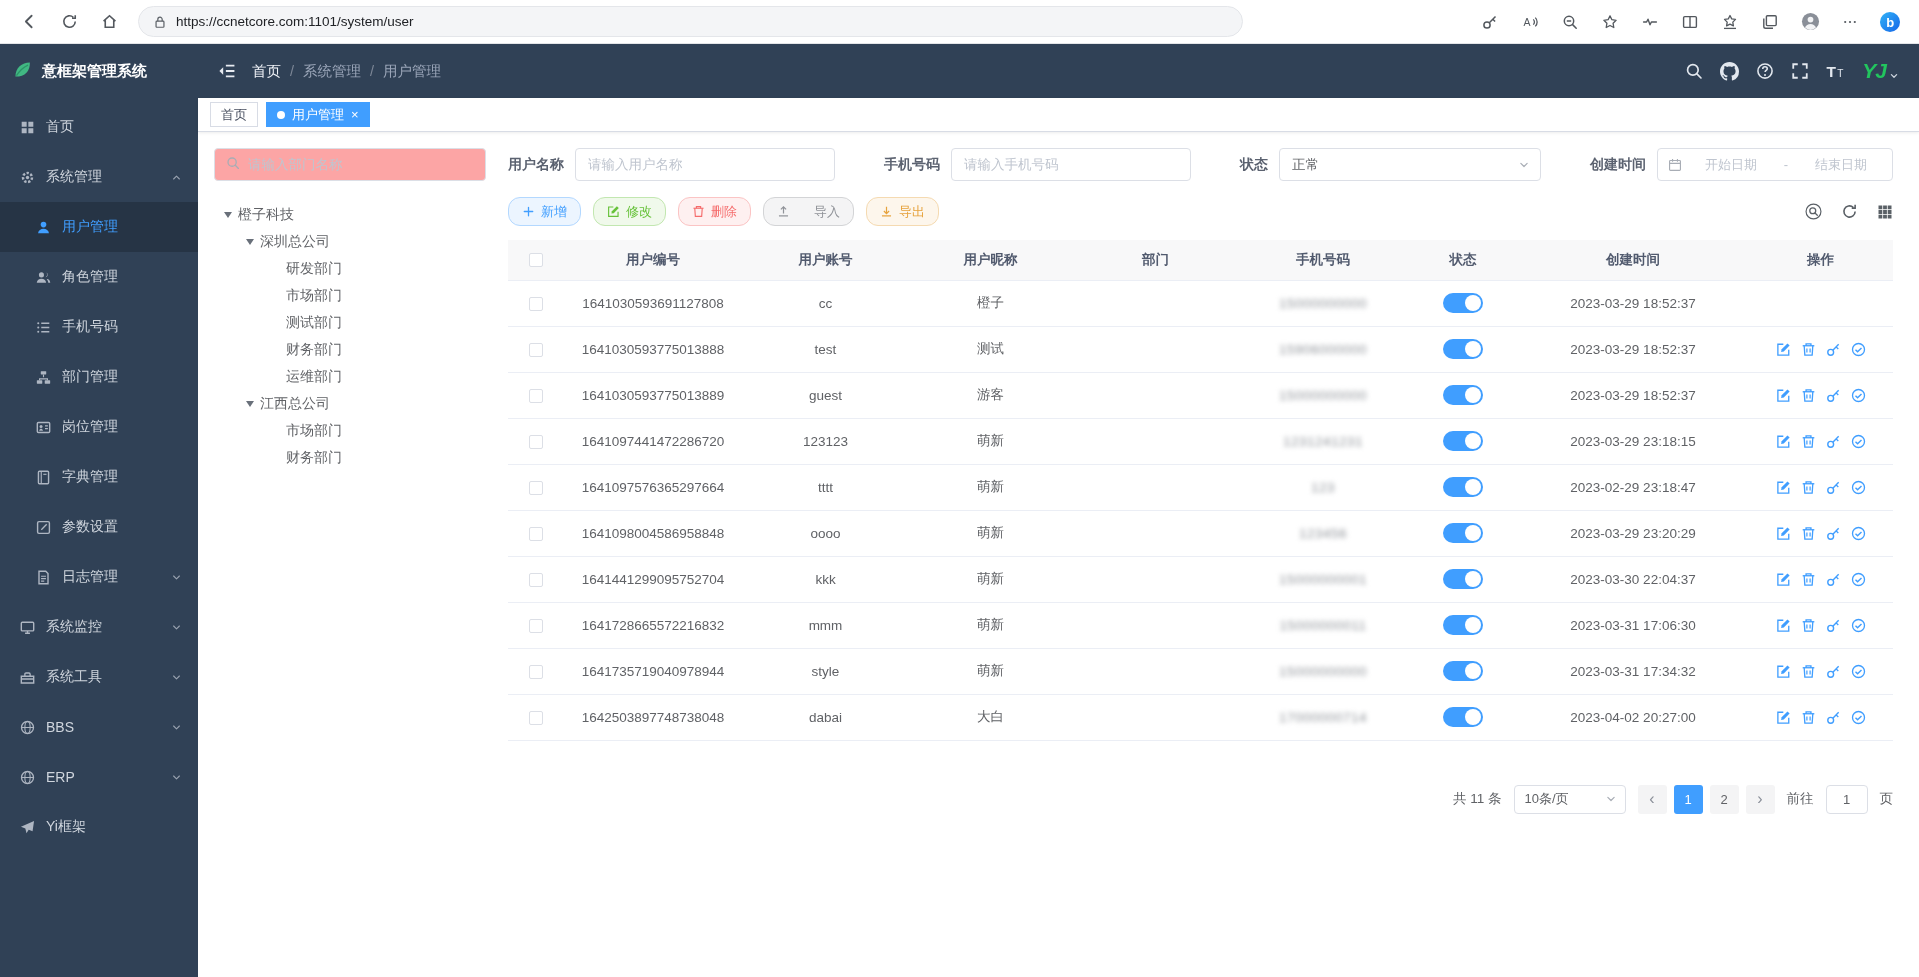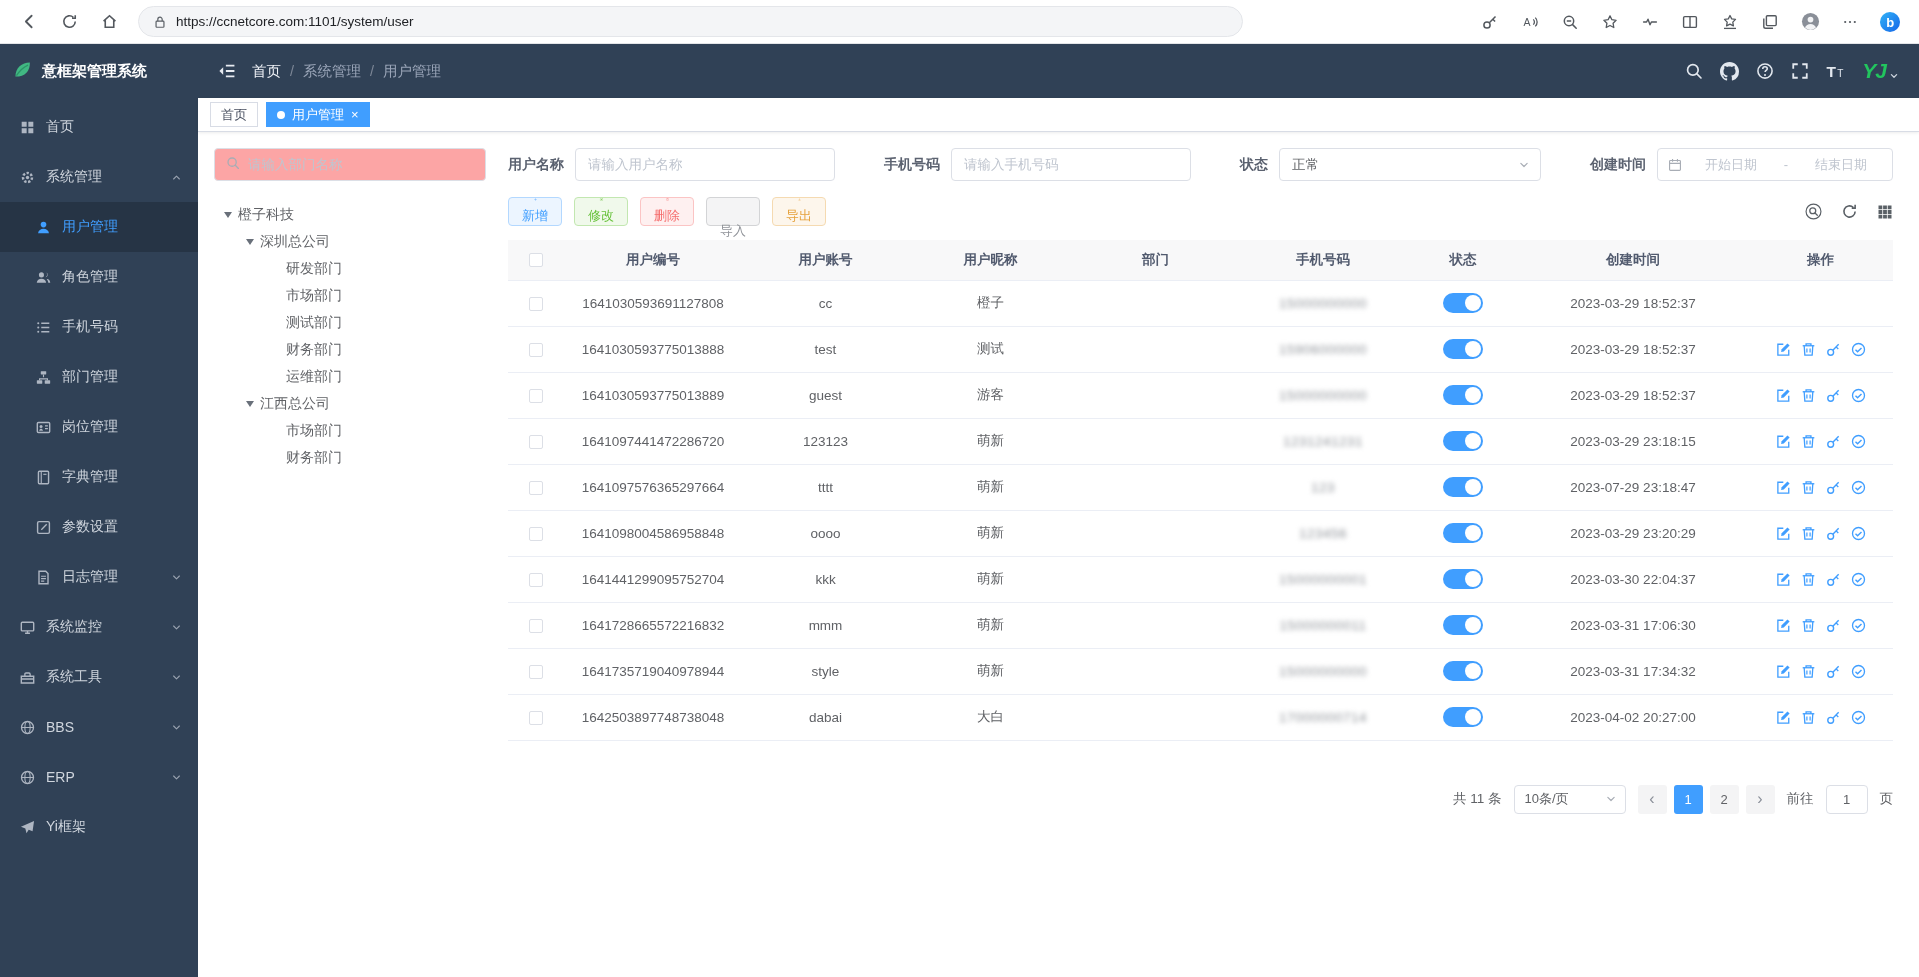--- a/index.html
+++ b/index.html
@@ -70,21 +70,21 @@
   .daterange .dsep { flex:0 0 auto; margin:0 4px; }
   .daterange .dph { flex:1; text-align:center; }
   .daterange .cal { color:#a8adb5; display:flex; }
 
   .btn-row { margin-top:32px; display:flex; gap:12px; }
   .btn { height:33px; padding:0 16px; border-radius:4px; font-size:13.5px; display:flex; align-items:center; gap:6px; cursor:pointer; border:1px solid transparent; font-family:inherit; }
   .btn-primary { background:var(--primary,#409eff); color:#fff; }
   .btn-default { background:#fff; border-color:#dcdfe6; color:#606266; }
 
   .toolbar-row { margin-top:16px; display:flex; gap:12px; align-items:center; }
-  .tbtn { height:29px; padding:0 13px; border-radius:4px; font-size:13px; display:flex; align-items:center; gap:6px; cursor:pointer; border:1px solid transparent; font-family:inherit;flex-direction:column; }
+  .tbtn { height:29px; padding:0 13px; border-radius:12px; font-size:13px; display:flex; align-items:center; gap:6px; cursor:pointer; border:1px solid transparent; font-family:inherit; }
   .tbtn-add { color:var(--primary,#409eff); background:#ecf5ff; border-color:#b3d8ff; }
   .tbtn-edit { color:var(--success,#67c23a); background:#f0f9eb; border-color:#c2e7b0; }
   .tbtn-del { color:var(--danger,#f56c6c); background:#fef0f0; border-color:#fbc4c4; }
   .tbtn-import { color:var(--info,#909399); background:#f4f4f5; border-color:#d3d4d6;gap:24px; }
   .tbtn-export { color:var(--warning,#e6a23c); background:#fdf6ec; border-color:#f5dab1; }
   .tool-icons { margin-left:auto; display:flex; align-items:center; gap:19px; color:#5a6066; }
   .tool-icons span { display:flex; cursor:pointer; }
 
   
   table.user-table { margin-top:14px; width:100%; border-collapse:collapse; table-layout:fixed; font-size:13.5px; color:#606266; }
@@ -748,21 +748,21 @@
                     </span></td>
                 </tr>
                 <tr>
                   <td><span class="checkbox"></span></td>
                   <td>1641097576365297664</td>
                   <td>tttt</td>
                   <td>萌新</td>
                   <td></td>
                   <td><span class="masked">123</span></td>
                   <td><span class="switch on"><span class="knob"></span></span></td>
-                  <td>2023-07-29 23:18:47</td>
+                  <td>2023-02-29 23:18:47</td>
                   <td class="ops"><span class="act">
                       <svg width="15" height="15" viewBox="0 0 16 16">
                         <path d="M13.6 8.2V14H2V2.4h5.8" fill="none" stroke="currentColor" stroke-width="1.4"></path>
                         <path fill="currentColor" d="M12.2 1.5l2.3 2.3-6.2 6.2-2.9.6.6-2.9z"></path>
                       </svg>
                     </span><span class="act">
                       <svg width="15" height="15" viewBox="0 0 16 16">
                         <path d="M1.8 4h12.4" stroke="currentColor" stroke-width="1.4"></path>
                         <path d="M5.4 4V2h5.2v2" fill="none" stroke="currentColor" stroke-width="1.4"></path>
                         <path d="M3.4 4l.7 10h7.8l.7-10" fill="none" stroke="currentColor" stroke-width="1.4"></path>

